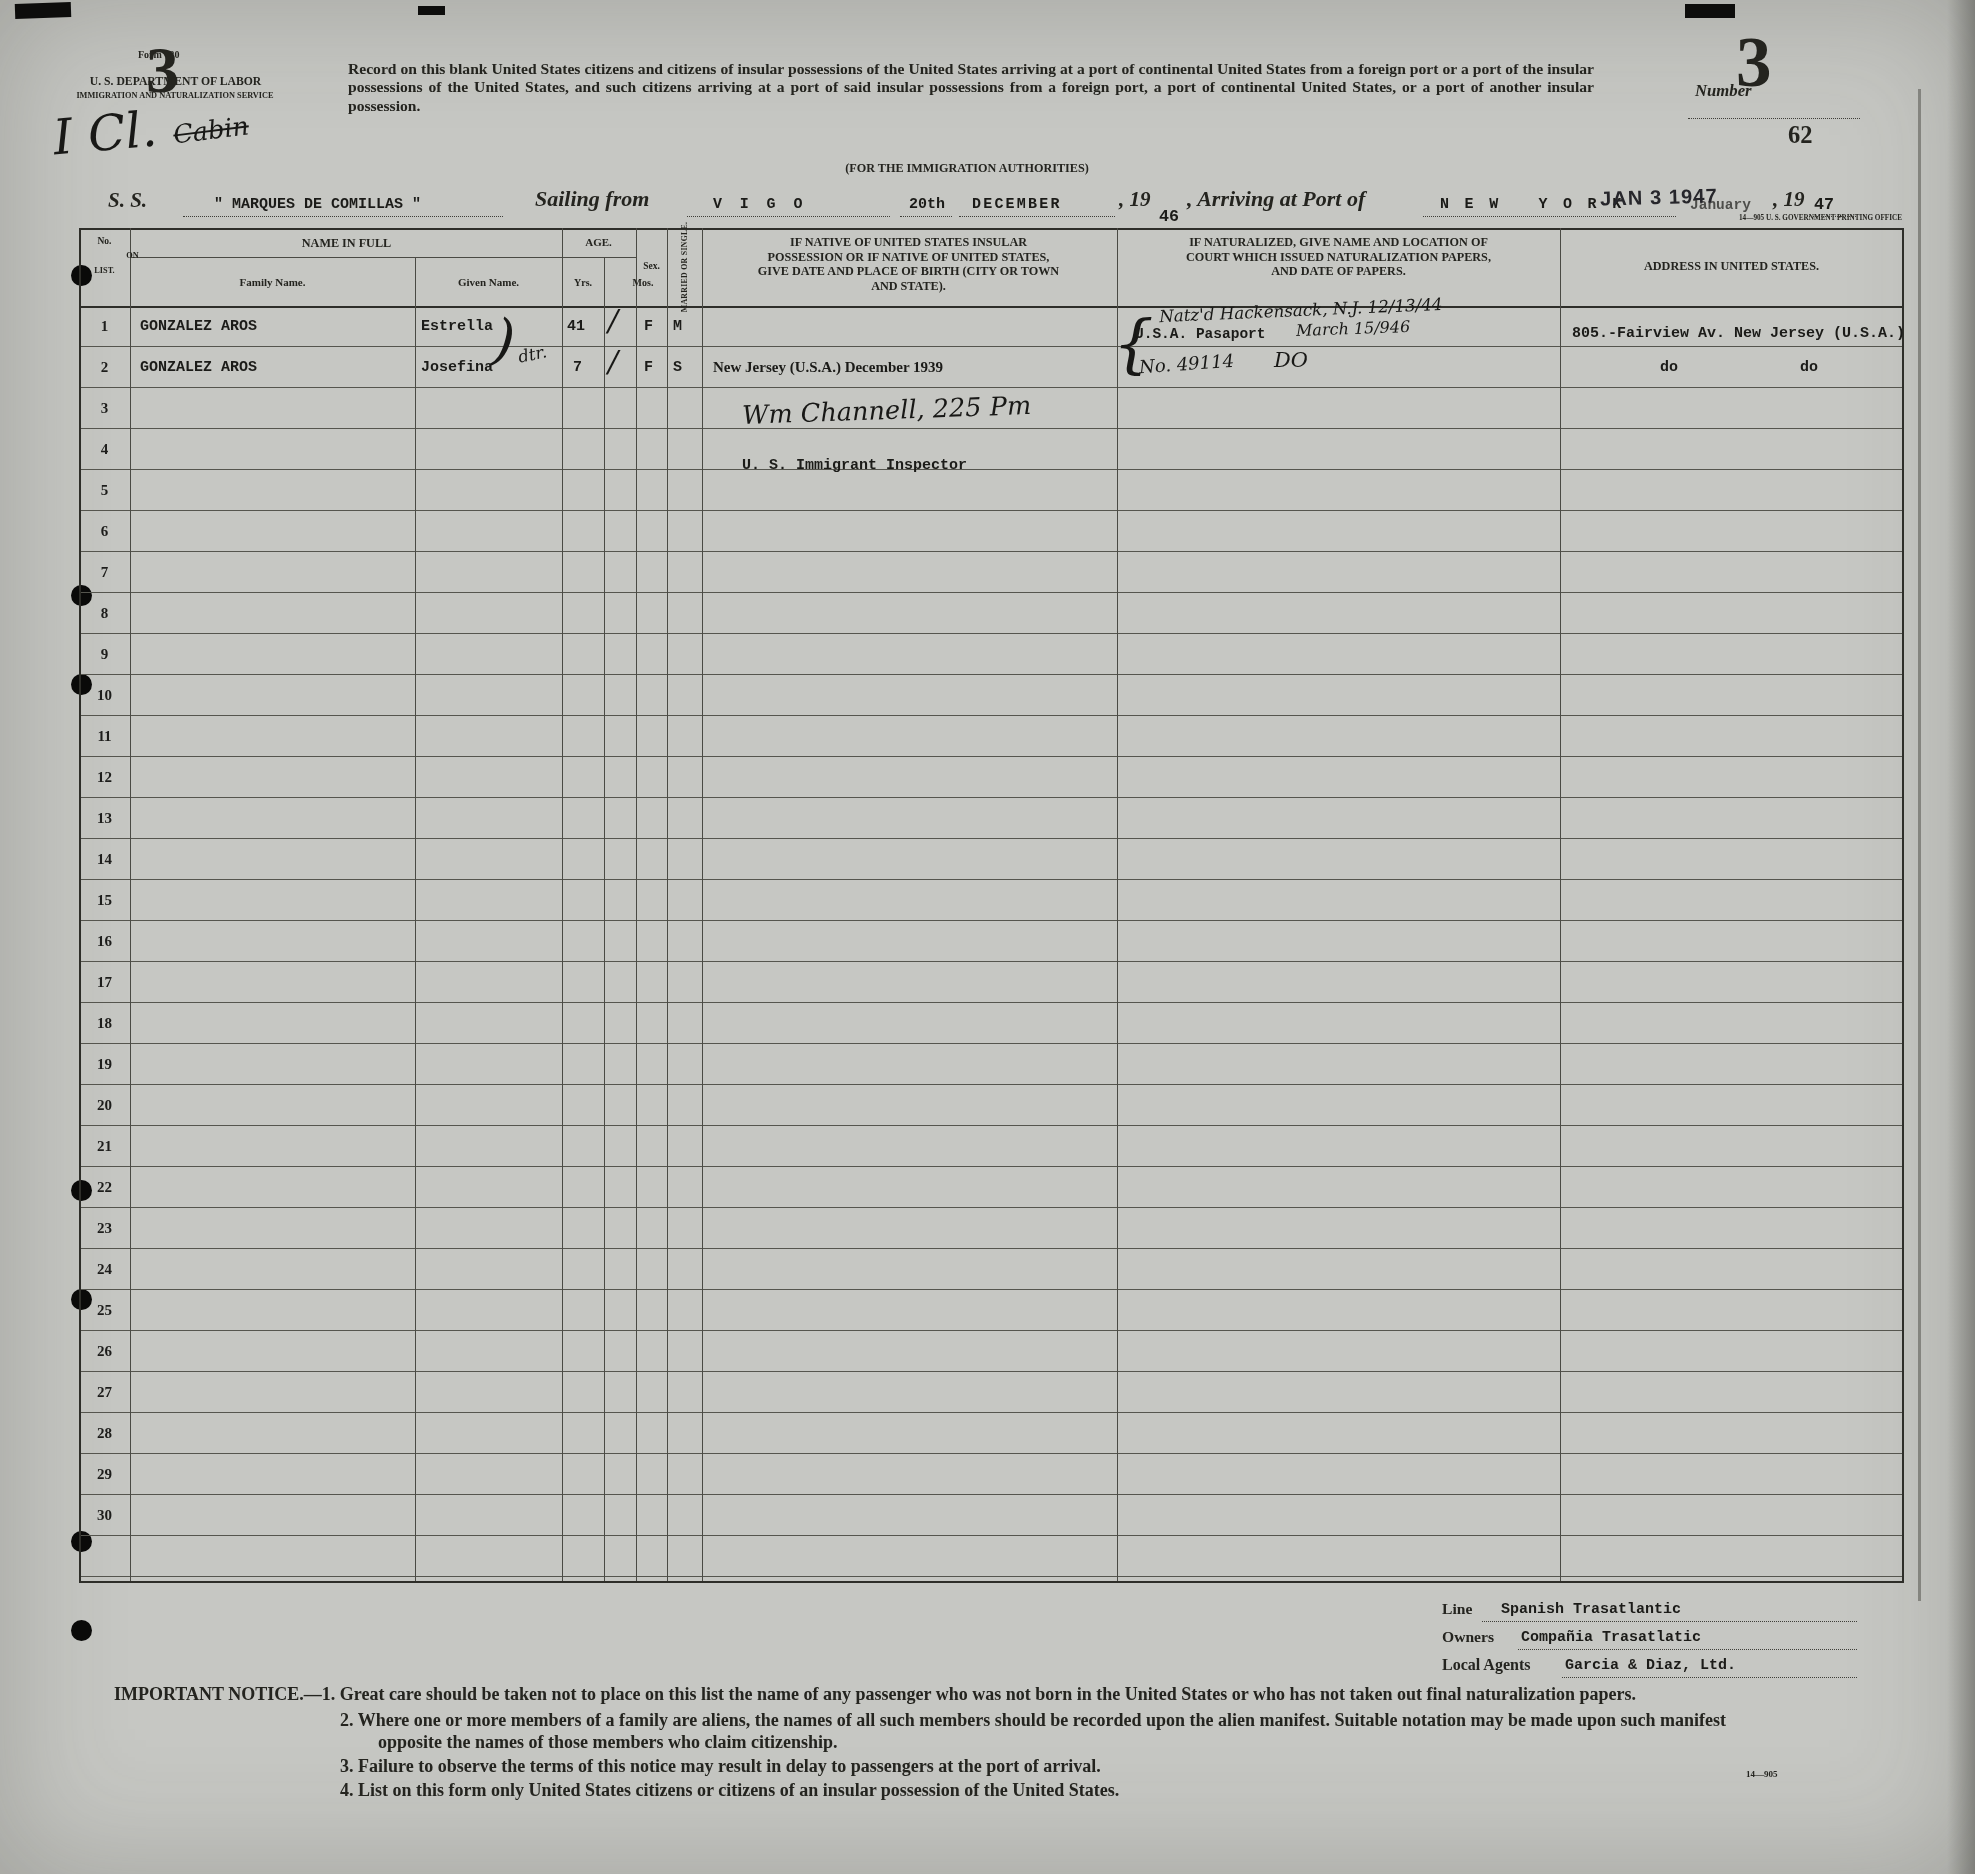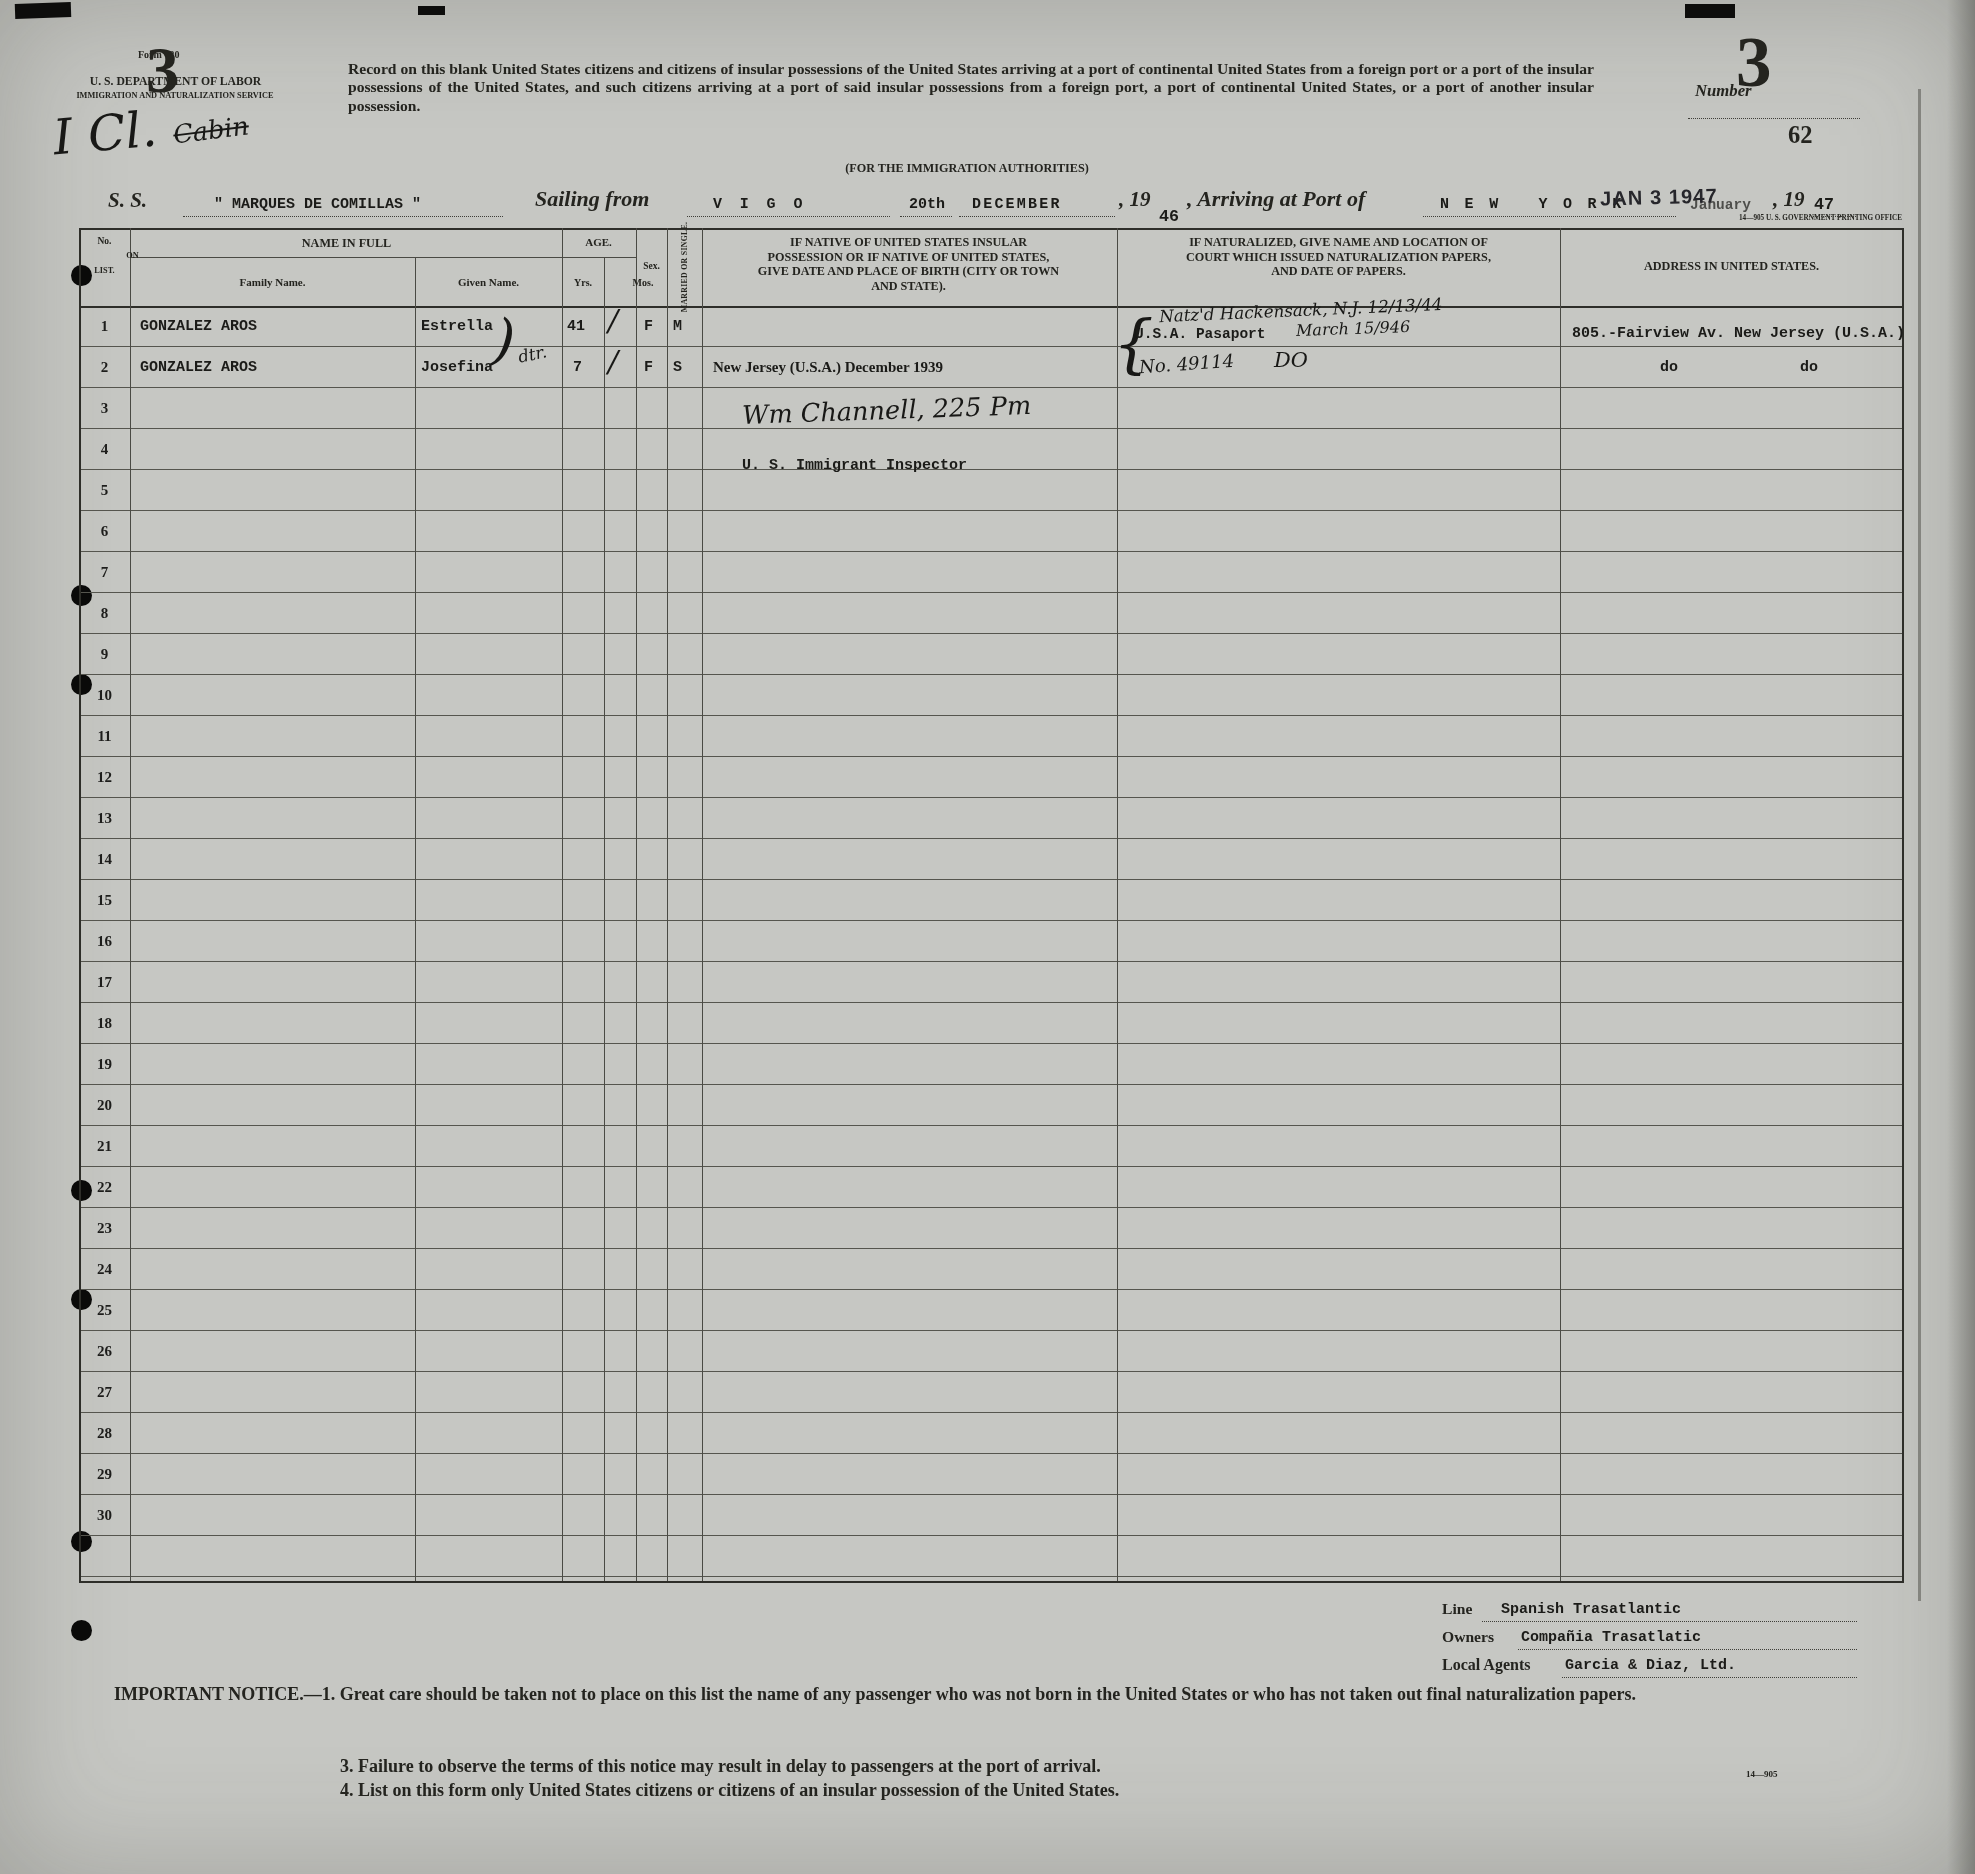--- a/index.html
+++ b/index.html
@@ -180,18 +180,19 @@
   <div class="abs typed" style="left:1501px;top:1601px;font-size:15px;">Spanish Trasatlantic</div>
   <div class="abs dotline" style="left:1482px;top:1621px;width:375px;"></div>
   <div class="abs print" style="left:1442px;top:1628px;font-size:15.6px;">Owners</div>
   <div class="abs typed" style="left:1521px;top:1629px;font-size:15px;">Compañia Trasatlatic</div>
   <div class="abs dotline" style="left:1518px;top:1649px;width:339px;"></div>
   <div class="abs print" style="left:1442px;top:1656px;font-size:16px;">Local Agents</div>
   <div class="abs typed" style="left:1565px;top:1657px;font-size:15px;">Garcia &amp; Diaz, Ltd.</div>
   <div class="abs dotline" style="left:1562px;top:1677px;width:295px;"></div>
 
   <div class="abs print" style="left:114px;top:1683px;width:1768px;font-size:18px;line-height:22px;"><span>IMPORTANT NOTICE.—</span><span>1. Great care should be taken not to place on this list the name of any passenger who was not born in the United States or who has not taken out final naturalization papers.</span></div>
+  <div class="abs print" style="left:340px;top:1709px;width:1401px;font-size:18px;line-height:22px;padding-left:38px;text-indent:-38px;">2. Where one or more members of a family are aliens, the names of all such members should be recorded upon the alien manifest.  Suitable notation may be made upon such manifest opposite the names of those members who claim citizenship.</div>
   <div class="abs print" style="left:340px;top:1756px;width:1557px;font-size:18px;">3. Failure to observe the terms of this notice may result in delay to passengers at the port of arrival.</div>
   <div class="abs print" style="left:340px;top:1780px;width:1557px;font-size:18px;">4. List on this form only United States citizens or citizens of an insular possession of the United States.</div>
   <div class="abs print" style="left:1746px;top:1769px;font-size:9px;">14—905</div>
 
 </div>
 
 
 </body></html>

